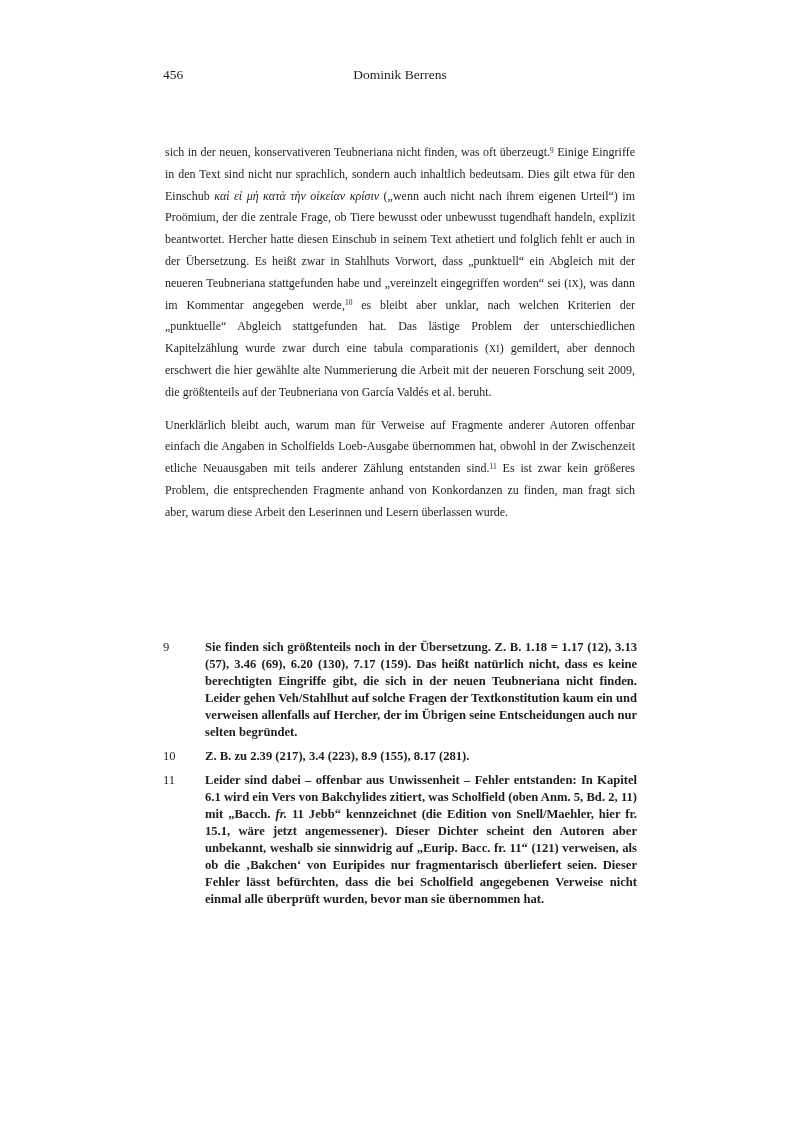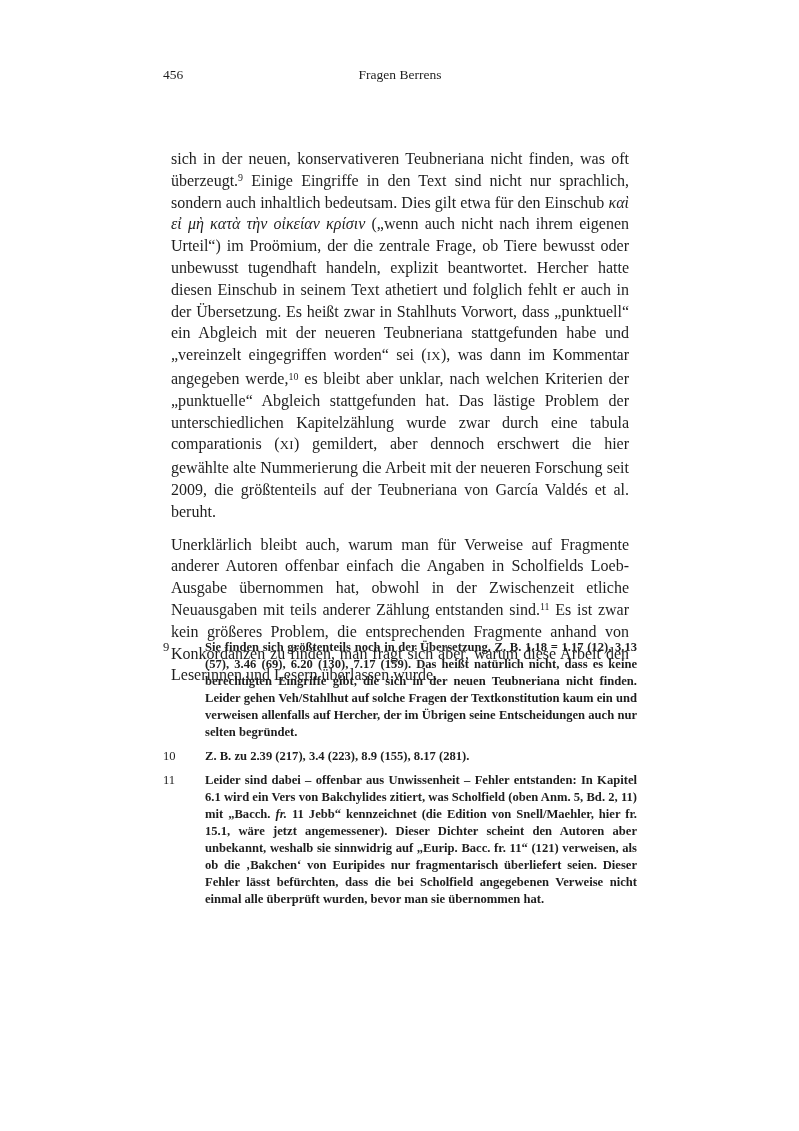--- a/index.html
+++ b/index.html
@@ -35,22 +35,22 @@
     text-align: center;
   }
   
   .body-text {
     position: absolute;
     left: 163px;
     top: 140px;
     width: 474px;
   }
   .body-para {
-    margin: 8px;
-    font-size: 16px;
+    margin: 2px;
+    font-size: 12px;
     line-height: 21.8px;
     text-align: justify;
     hyphens: auto;
     -webkit-hyphens: auto;
   }
   .body-para + .body-para {
     margin-top: 11px;
   }
   
   .footnotes {
@@ -97,21 +97,21 @@
     font-style: italic;
   }
 </style>
 </head>
 <body>
 
 <div class="page">
 
   <div class="page-header">
     <span class="page-number">456</span>
-    <span class="running-header">Fragen Berrens</span>
+    <span class="running-header">Dominik Berrens</span>
   </div>
 
   <div class="body-text">
     <p class="body-para"><span class="run-n">sich in der neuen, konservativeren Teubneriana nicht finden, was oft überzeugt.</span><span class="run-sup">9</span><span class="run-n"> Einige Eingriffe in den Text sind nicht nur sprachlich, sondern auch inhaltlich bedeutsam. Dies gilt etwa für den Einschub </span><span class="run-grk">καὶ εἰ μὴ κατὰ τὴν οἰκείαν κρίσιν</span><span class="run-n"> („wenn auch nicht nach ihrem eigenen Urteil“) im Proömium, der die zentrale Frage, ob Tiere bewusst oder unbewusst tugendhaft handeln, explizit beantwortet. Hercher hatte diesen Einschub in seinem Text athetiert und folglich fehlt er auch in der Übersetzung. Es heißt zwar in Stahlhuts Vorwort, dass „punktuell“ ein Abgleich mit der neueren Teubneriana stattgefunden habe und „vereinzelt eingegriffen worden“ sei (</span><span class="run-sc">IX</span><span class="run-n">), was dann im Kommentar angegeben werde,</span><span class="run-sup">10</span><span class="run-n"> es bleibt aber unklar, nach welchen Kriterien der „punktuelle“ Abgleich stattgefunden hat. Das lästige Problem der unterschiedlichen Kapitelzählung wurde zwar durch eine tabula comparationis (</span><span class="run-sc">XI</span><span class="run-n">) gemildert, aber dennoch erschwert die hier gewählte alte Nummerierung die Arbeit mit der neueren Forschung seit 2009, die größtenteils auf der Teubneriana von García Valdés et al. beruht.</span></p>
     <p class="body-para"><span class="run-n">Unerklärlich bleibt auch, warum man für Verweise auf Fragmente anderer Autoren offenbar einfach die Angaben in Scholfields Loeb-Ausgabe übernommen hat, obwohl in der Zwischenzeit etliche Neuausgaben mit teils anderer Zählung entstanden sind.</span><span class="run-sup">11</span><span class="run-n"> Es ist zwar kein größeres Problem, die entsprechenden Fragmente anhand von Konkordanzen zu finden, man fragt sich aber, warum diese Arbeit den Leserinnen und Lesern überlassen wurde.</span></p>
   </div>
 
   <div class="footnotes">
     <div class="footnote">
       <span class="fn-num">9</span>

